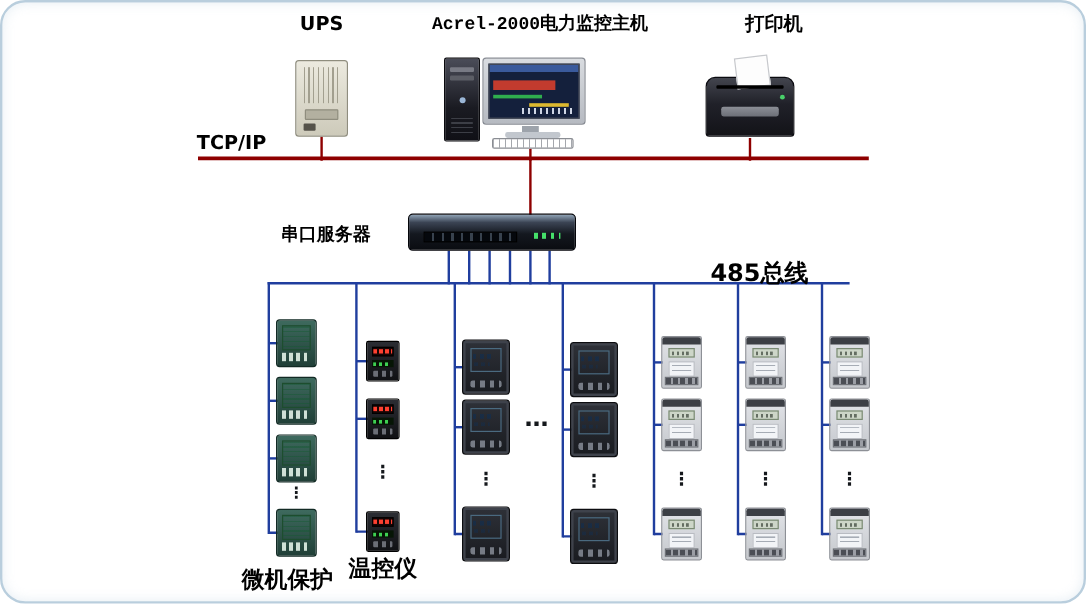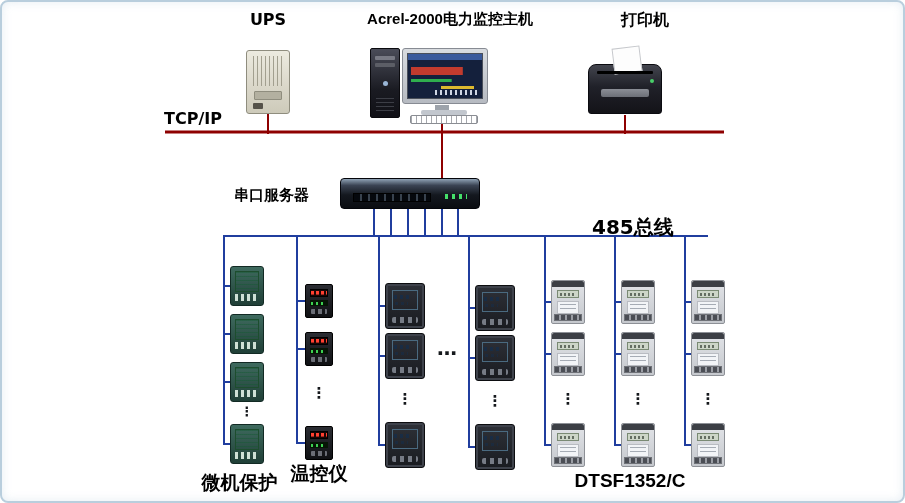--- a/index.html
+++ b/index.html
@@ -1,22 +1,22 @@
 <!DOCTYPE html>
 <html><head>
 <meta charset="utf-8">
 <style>
   *{margin:0;padding:0;box-sizing:border-box}
   html,body{width:905px;height:503px;background:#fff;font-family:"DejaVu Sans","Liberation Sans",sans-serif}
-  .card{position:absolute;left:0;top:0;width:905px;height:503px;border:2px solid #b9cedd;border-radius:8px;
+  .card{position:absolute;left:0;top:0;width:905px;height:503px;border:2px solid #b9cedd;border-radius:21px;
         background:#fff;overflow:hidden;box-shadow:inset 0 0 10px rgba(170,195,215,.30)}
   svg.wires{position:absolute;left:0;top:0}
   .lbl{position:absolute;color:#000;font-weight:bold;white-space:nowrap}
   .center{text-align:center}
-  .mono{font-family:Liberation Sans, sans-serif}
+  .mono{font-family:Liberation Mono, monospace}
   .top-lbl{font-size:16px}
   .host-lbl{font-size:15px}
   .tcp-lbl{font-size:16px}
   .srv-lbl{font-size:15px}
   .b485-lbl{font-size:20px}
   .bot-lbl{font-size:19px}
 
   
   .ups{position:absolute;width:44px;height:64px;background:linear-gradient(180deg,#eceadf,#cdcaba);
        border:1px solid #8f8d7e;border-radius:3px}
@@ -328,15 +328,14 @@
   <div class="vdots" style="left:689px;top:390px;width:34px">⋮</div>
   <div class="dtsf" style="left:689px;top:421px">
     <div class="d-top"></div>
     <div class="d-lcd"></div>
     <div class="d-label"></div>
     <div class="d-terms"></div>
   </div>
 
   <div class="lbl bot-lbl center" style="left:195px;top:468px;width:85px">微机保护</div>
   <div class="lbl bot-lbl center" style="left:282px;top:459px;width:70px">温控仪</div>
-  <div class="lbl bot-lbl mono center" style="left:566px;top:468px;width:124px">DTSF1352/C</div>
 
 </div>
 
 </body></html>

